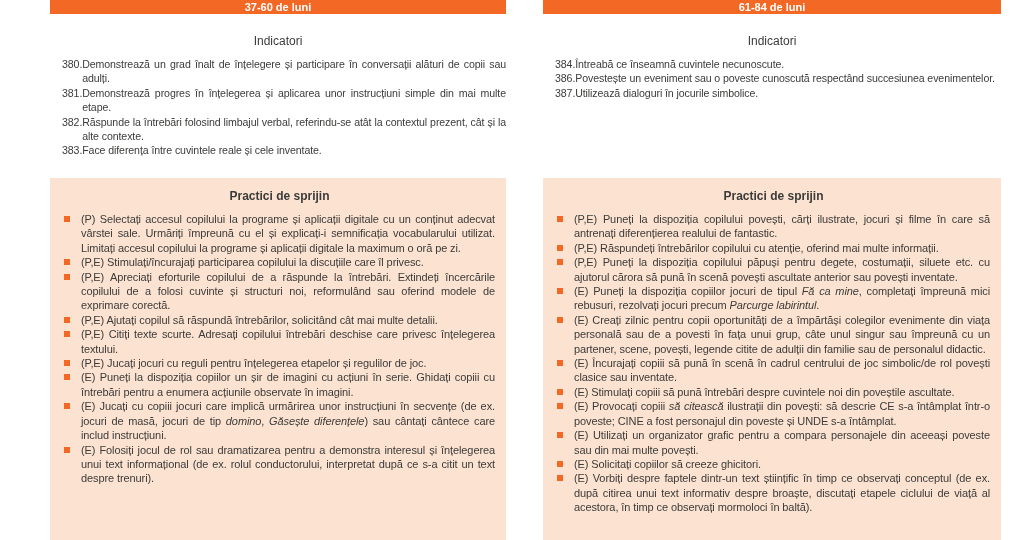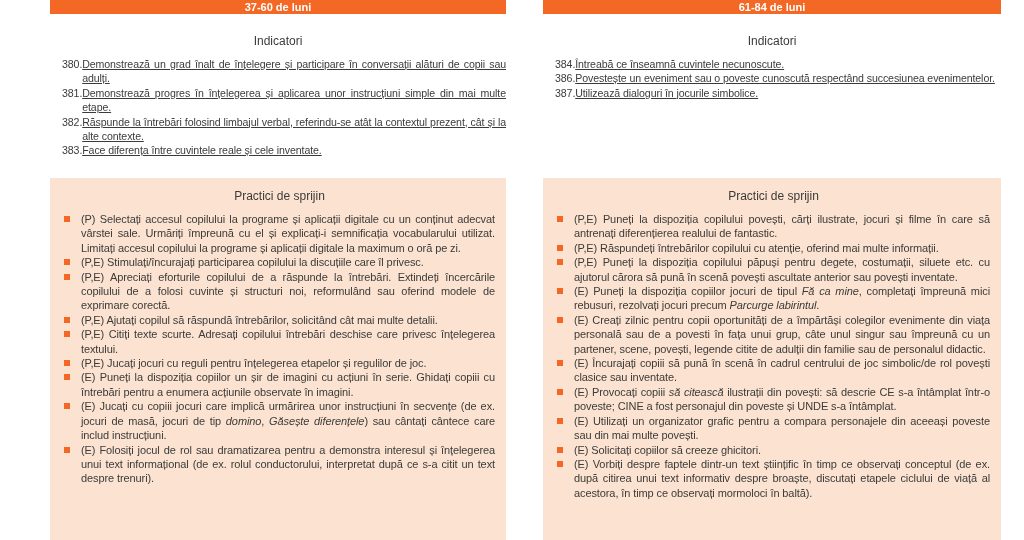--- a/index.html
+++ b/index.html
@@ -25,28 +25,28 @@
   .ind-title{
     text-align:center;font-weight:normal;font-size:12px;
     margin:20px 0 9px 0;color:var(--text_color);
   }
   ol.indicators{
     list-style:none;margin:0;padding:0;
     font-size:10.6px;line-height:14.4px;letter-spacing:-0.1px;
   }
   ol.indicators>li{display:flex;}
   .ind-num{flex:0 0 20px;margin-left:12px;}
-  .ind-text{flex:1;text-align:justify;text-decoration:underline;}
+  .ind-text{flex:1;text-align:justify;}
   .practices{
     position:absolute;left:0;top:178px;width:100%;height:362px;
     background:var(--panel_peach);overflow:hidden;
     padding:9px 11px 0 14px;
   }
   .pr-title{
-    text-align:center;font-weight:normal;font-size:12px;
+    text-align:center;font-weight:bold;font-size:12px;
     margin:2px 0 9px 0;color:var(--text_color);
   }
   ul.practices-list{
     list-style:none;margin:0;padding:0;
     font-size:11px;line-height:14.4px;letter-spacing:-0.1px;
   }
   ul.practices-list>li{display:flex;}
   .bullet{
     flex:0 0 6px;width:6px;height:6px;margin:4px 11px 0 0;
     background:var(--accent_orange);
@@ -182,20 +182,24 @@
         <li>
           <span class="bullet"></span>
           <span class="pr-text"><span>(E) Creați zilnic pentru copii oportunități de a împărtăși colegilor evenimente din viața personală sau de a povesti în fața unui grup, câte unul singur sau împreună cu un partener, scene, povești, legende citite de adulții din familie sau de personalul didactic.</span></span>
         </li>
 
         <li>
           <span class="bullet"></span>
           <span class="pr-text"><span>(E) Încurajați copiii să pună în scenă în cadrul centrului de joc simbolic/de rol povești clasice sau inventate.</span></span>
         </li>
 
+        <li>
+          <span class="bullet"></span>
+          <span class="pr-text"><span>(E) Stimulați copiii să pună întrebări despre cuvintele noi din poveștile ascultate.</span></span>
+        </li>
 
         <li>
           <span class="bullet"></span>
           <span class="pr-text"><span>(E) Provocați copiii </span><span class="it">să citească</span><span> ilustrații din povești: să descrie CE s-a întâmplat într-o poveste; CINE a fost personajul din poveste și UNDE s-a întâmplat.</span></span>
         </li>
 
         <li>
           <span class="bullet"></span>
           <span class="pr-text"><span>(E) Utilizați un organizator grafic pentru a compara personajele din aceeași poveste sau din mai multe povești.</span></span>
         </li>

